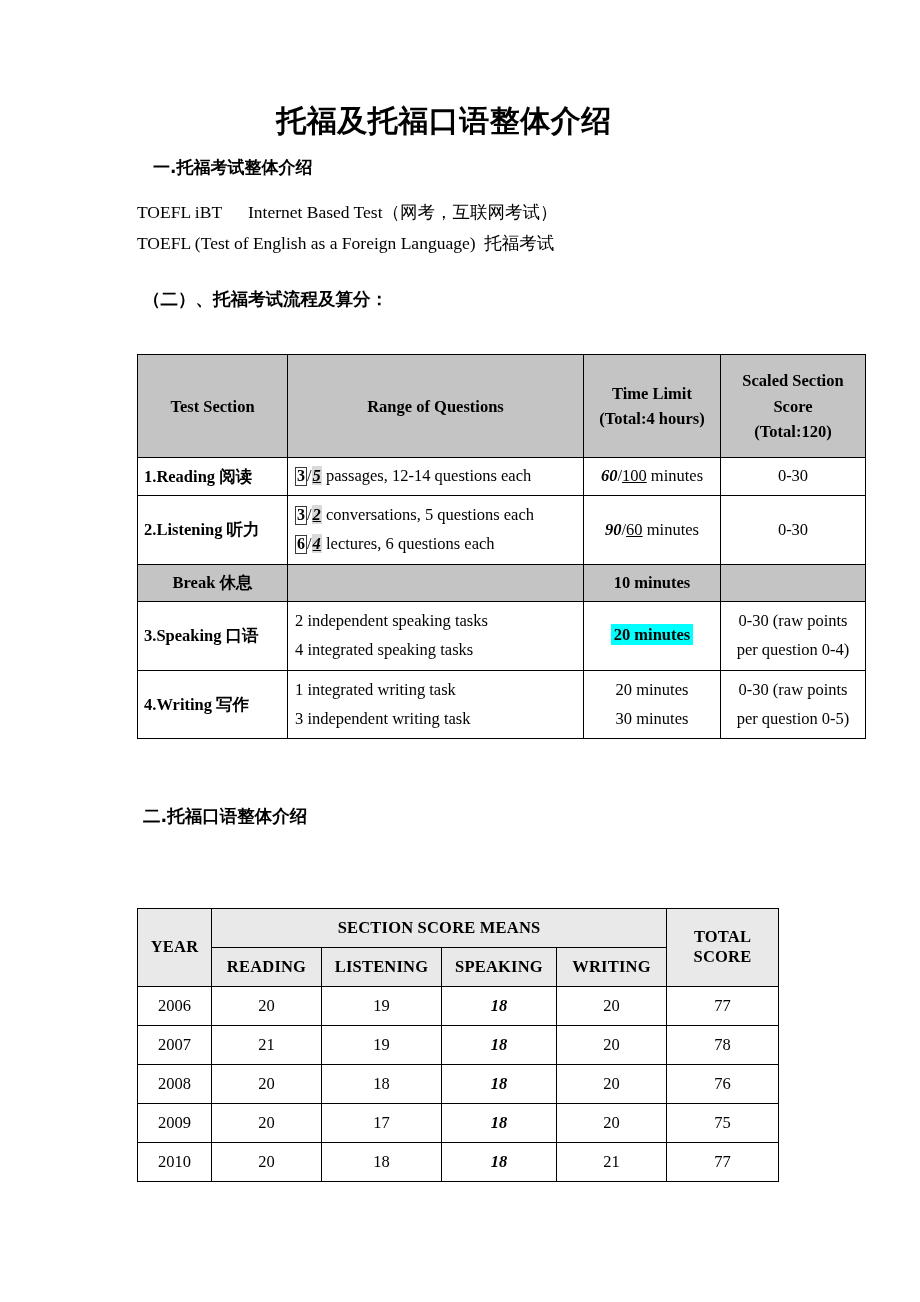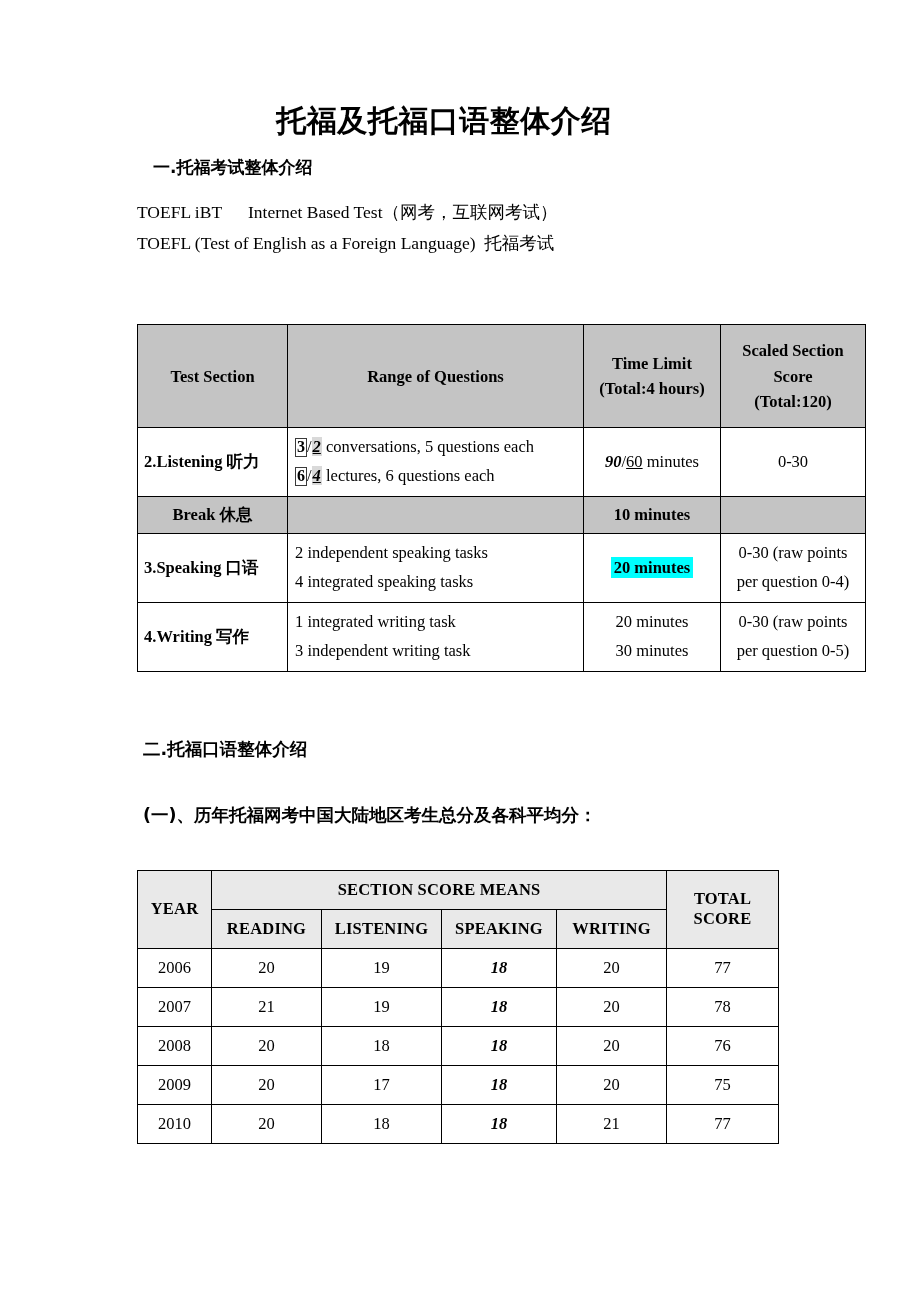--- a/index.html
+++ b/index.html
@@ -154,20 +154,21 @@
 
 <div class="page">
 
   <h1 class="doc-title">托福及托福口语整体介绍</h1>
 
   <div class="h-sec">一.托福考试整体介绍</div>
   <div class="p-line">TOEFL iBT      Internet Based Test（网考，互联网考试）</div>
   <div class="p-line">TOEFL (Test of English as a Foreign Language)  托福考试</div>
 
   <div class="gap-md"></div>
+  <div class="h-sub">（二）、托福考试流程及算分：</div>
   <div class="gap-lg"></div>
 
   <div class="t1-wrap">
     <table id="exam-flow-table">
       <colgroup>
         <col style="width:150px">
         <col style="width:296px">
         <col style="width:137px">
         <col style="width:145px">
       </colgroup>
@@ -179,20 +180,26 @@
             <div>Time Limit</div>
             <div>(Total:4 hours)</div>
           </td>
           <td>
             <div>Scaled Section</div>
             <div>Score</div>
             <div>(Total:120)</div>
           </td>
         </tr>
 
+        <tr>
+          <td class="t1-sec">1.Reading 阅读</td>
+          <td class="t1-q"><span class="fld">3</span>/<span class="ins">5</span><span> passages, 12-14 questions each</span></td>
+          <td class="t1-time"><span class="bi">60</span>/<span class="ul">100</span><span> minutes</span></td>
+          <td class="t1-score">0-30</td>
+        </tr>
 
         <tr>
           <td class="t1-sec">2.Listening 听力</td>
           <td class="t1-q two-line">
             <div><span class="fld">3</span>/<span class="ins">2</span><span> conversations, 5 questions each</span></div>
             <div><span class="fld">6</span>/<span class="ins">4</span><span> lectures, 6 questions each</span></div>
           </td>
           <td class="t1-time"><span class="bi">90</span>/<span class="ul">60</span><span> minutes</span></td>
           <td class="t1-score">0-30</td>
         </tr>
@@ -232,21 +239,20 @@
             <div>per question 0-5)</div>
           </td>
         </tr>
       </tbody>
     </table>
   </div>
 
   <div style="height:62px"></div>
   <div class="h-sub">二.托福口语整体介绍</div>
   <div style="height:36px"></div>
-  <div class="h-sub">(一)、历年托福网考中国大陆地区考生总分及各科平均分：</div>
   <div style="height:40px"></div>
 
   <div class="t2-wrap">
     <table id="score-table">
       <colgroup>
         <col style="width:74px">
         <col style="width:110px">
         <col style="width:120px">
         <col style="width:115px">
         <col style="width:110px">

